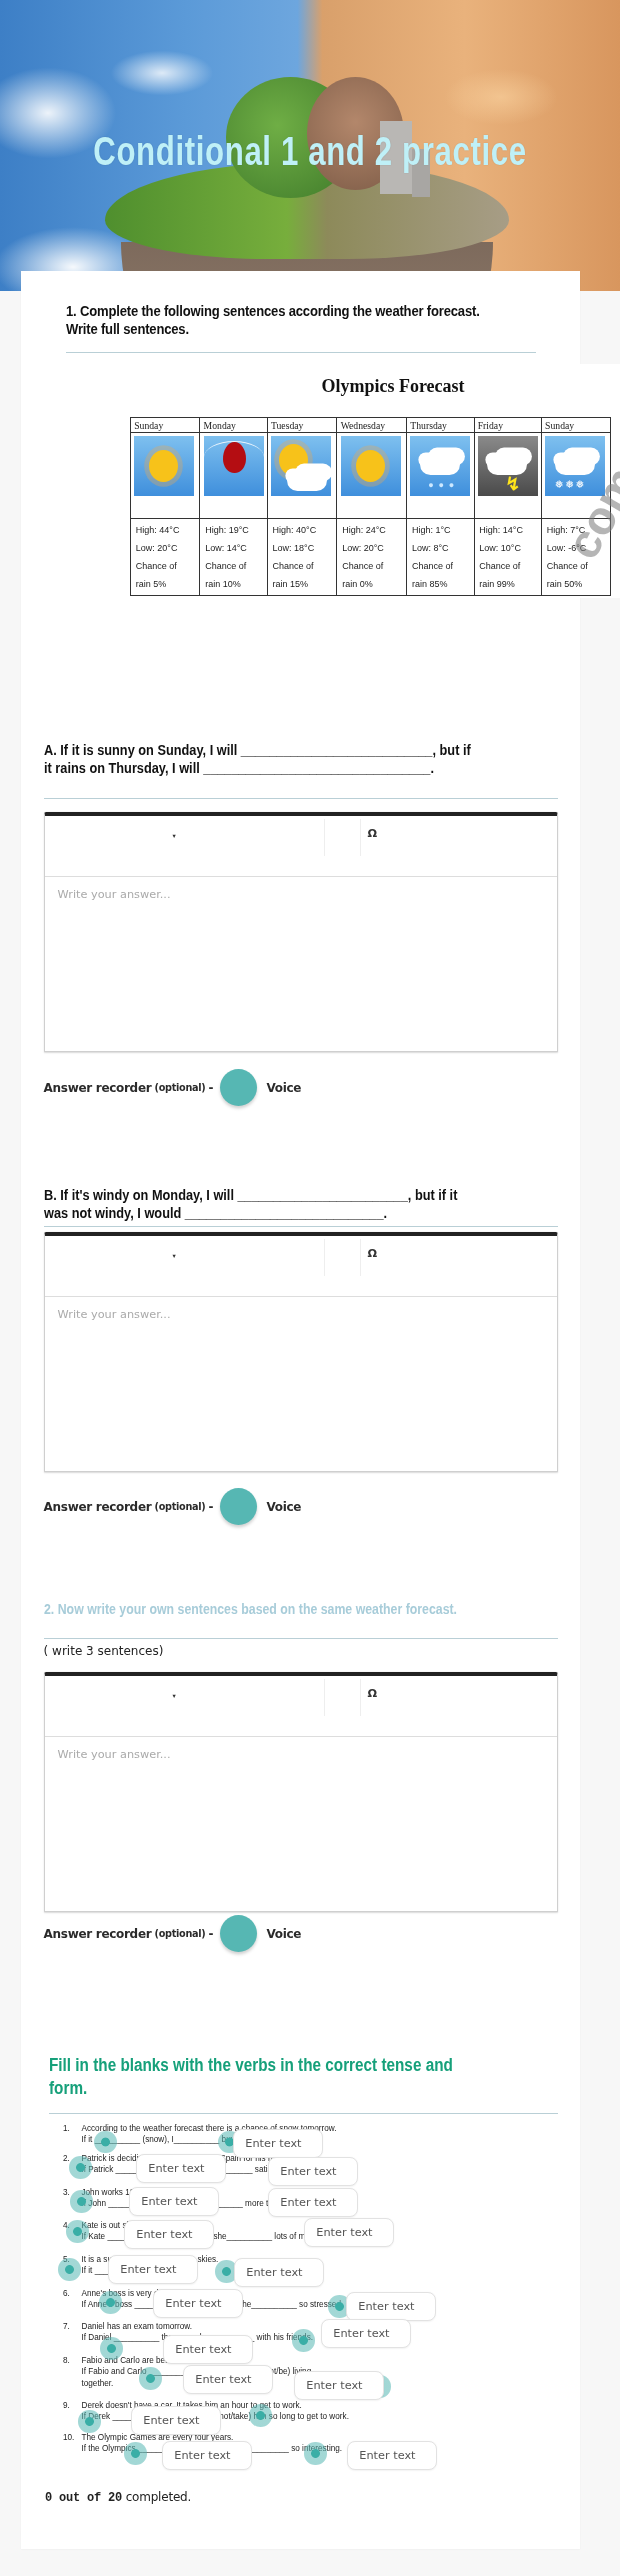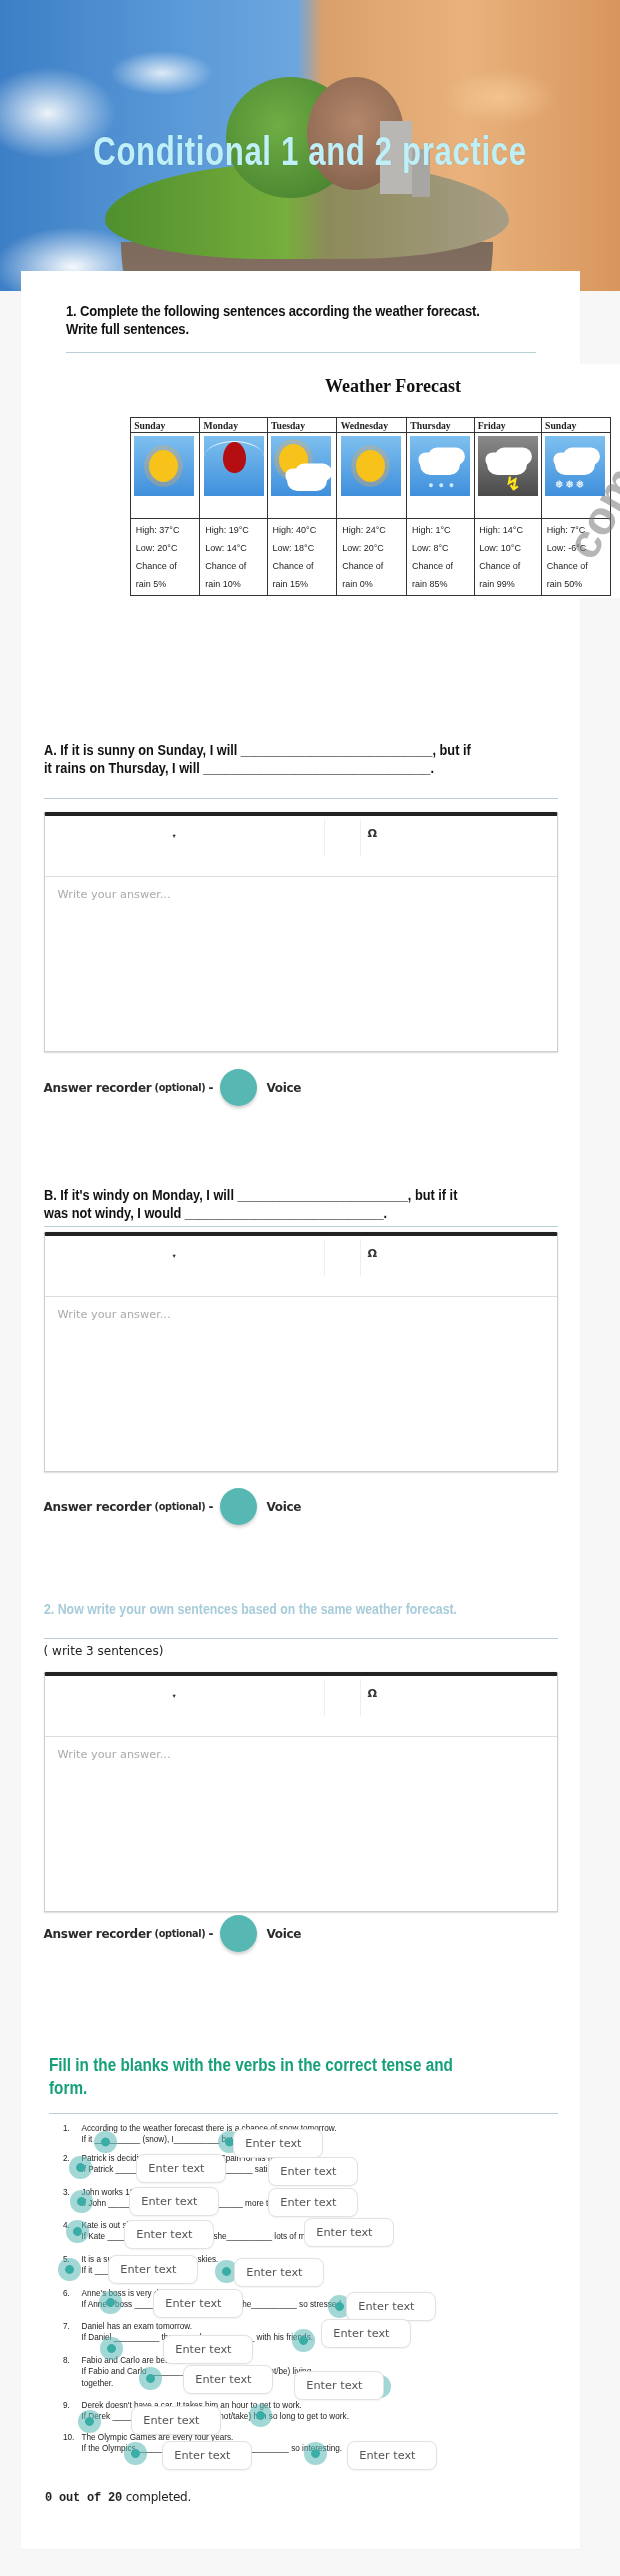--- a/index.html
+++ b/index.html
@@ -65,21 +65,21 @@
   .weather-outer { position: absolute; left: 0; top: 0; width: 527px; height: 234px; background:#fff; }
   .wf-title {
     position: absolute; left: 0; width: 420px; top: 12px; text-align: center; margin-left: 65px;
     font-family: "Liberation Serif", serif; font-weight: bold; font-size: 18px; color: #111;
   }
   .wf-table {
     position: absolute; left: 12px; top: 53px; border-collapse: collapse;
     font-family: "Liberation Serif", serif; font-size: 9.7px;
   }
   .wf-table td { border: 0.8px solid #333; vertical-align: top; padding: 1.6px 3.2px; }
-  .wf-table .day { font-weight: bold; height: 13px; line-height: 11.3px; }
+  .wf-table .day { font-weight: normal; height: 13px; line-height: 11.3px; }
   .wf-table .icon-cell { height: 86px; padding: 2.4px 3.2px; }
   .wf-table .stats { font-family: "Liberation Sans", sans-serif; font-size: 9px; line-height: 18px; padding: 1.6px 3.2px 1.6px 4.8px; }
   .wicon { width: 60px; height: 60px; position: relative; background: linear-gradient(180deg, #7ec0ef, #3f8fdc); overflow: hidden; }
   .wicon.storm { background: linear-gradient(180deg, #8a8a8a, #4a4a4a); }
   .sun { position: absolute; width: 29px; height: 32px; border-radius: 50%; background: #f7c21a; left: 15.3px; top: 13.7px; box-shadow: 0 0 0 4.8px rgba(230,170,90,0.35); }
   .cloud { position: absolute; width: 40px; height: 21px; background: #fff; border-radius: 11.3px; left: 9.7px; top: 18px; box-shadow: 6.5px -8px 0 -1.6px #fff, -4.8px -4.8px 0 -3.2px #fff; }
   .cloud.low { top: 34px; left: 16px; }
   .drops { position: absolute; left: 18px; top: 44px; color: #cce8ff; font-size: 9px; letter-spacing: 4.8px; }
   .bolt { position: absolute; left: 27.5px; top: 37px; color: #ffe51a; font-size: 18px; font-weight: bold; }
   .flakes { position: absolute; left: 9.7px; top: 42px; color: #fff; font-size: 10.5px; letter-spacing: 1.6px; }
@@ -175,21 +175,21 @@
   <div class="hero-title">Conditional 1 and 2 practice</div>
 </div>
 
 <div class="card">
 
   <div class="heading-dark q1-title">1. Complete the following sentences according the weather forecast. Write full sentences.</div>
   <div class="hr q1-hr"></div>
 
   <div class="weather">
     <div class="weather-outer"></div>
-    <div class="wf-title">Weather Forecast</div>
+    <div class="wf-title">Olympics Forecast</div>
     <table class="wf-table">
       <tbody>
           <tr>
         <td class="day" style="width:74px">Sunday</td>
         <td class="day" style="width:67px">Monday</td>
         <td class="day" style="width:75px">Tuesday</td>
         <td class="day" style="width:75px">Wednesday</td>
         <td class="day" style="width:67px">Thursday</td>
         <td class="day" style="width:67px">Friday</td>
         <td class="day" style="width:73px">Sunday</td>
@@ -231,21 +231,21 @@
             </td>
         <td class="icon-cell">
               <div class="wicon">
                 <div class="cloud"></div>
                 <div class="flakes">❅❅❅</div>
               </div>
             </td>
       </tr>
       <tr>
         <td class="stats">
-              <div>High: 37°C</div>
+              <div>High: 44°C</div>
               <div>Low: 20°C</div>
               <div>Chance of</div>
               <div>rain 5%</div>
             </td>
         <td class="stats">
               <div>High: 19°C</div>
               <div>Low: 14°C</div>
               <div>Chance of</div>
               <div>rain 10%</div>
             </td>

